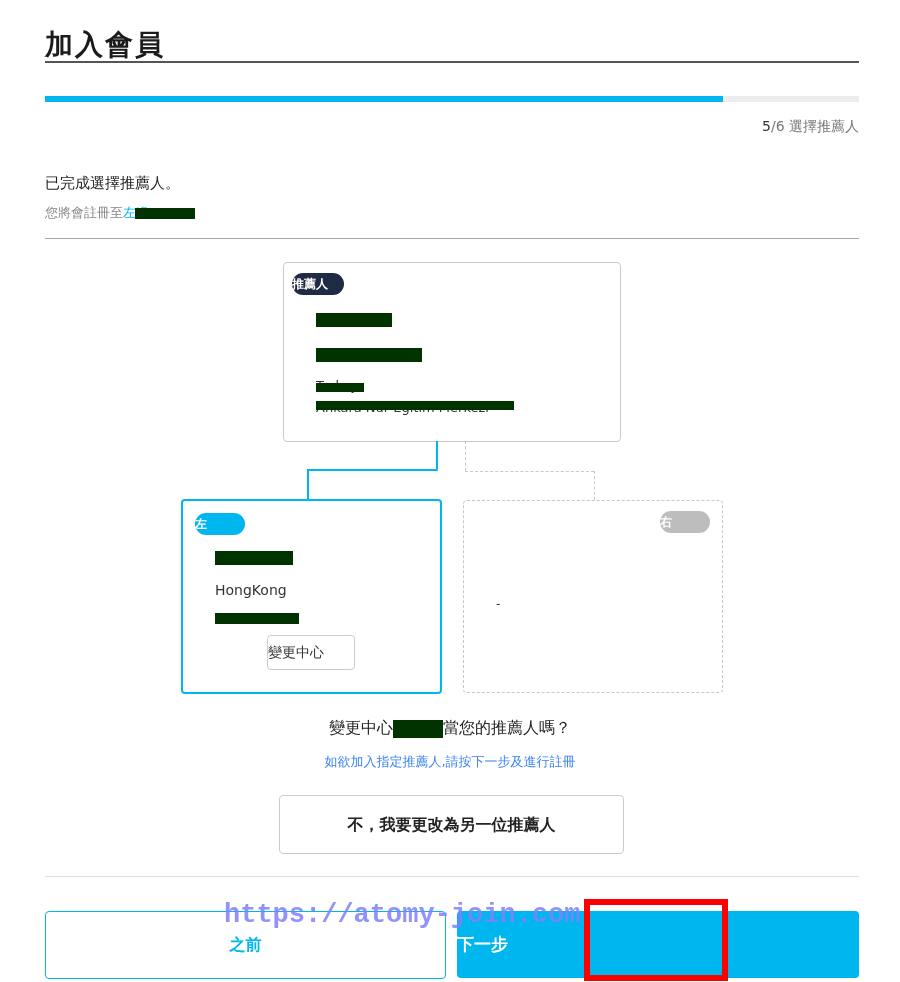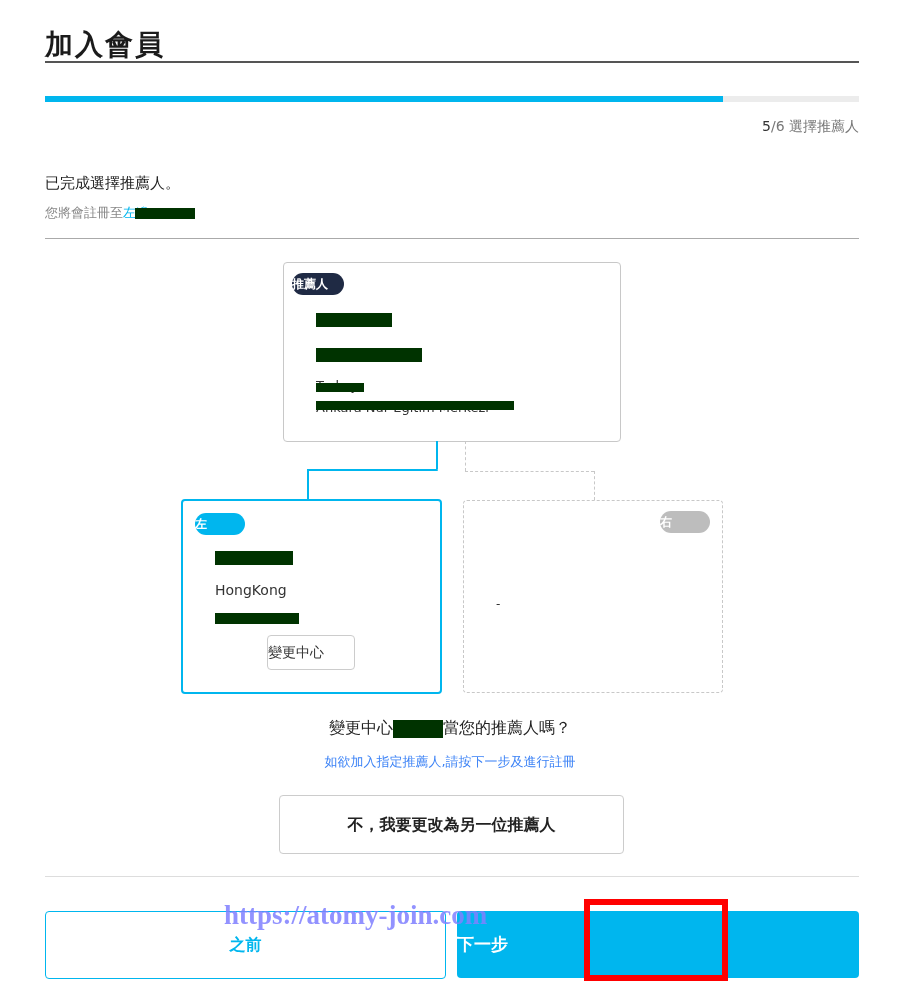--- a/index.html
+++ b/index.html
@@ -43,21 +43,21 @@
   .alt-btn { left:279px; top:795px; width:343px; height:57px; border:1px solid #ccc; border-radius:4px; background:#fff;
              font-size:16px; font-weight:bold; color:#222; line-height:57px; text-align:center; cursor:pointer; }
   .hr-bottom { left:45px; top:876px; width:814px; height:1px; background:#ddd; }
 
   .prev-btn { left:45px; top:911px; width:399px; height:66px; border:1px solid #00b6ee; border-radius:4px; background:#fff;
               color:#00b6ee; font-size:16px; font-weight:bold; text-align:center; line-height:66px; cursor:pointer; }
   .next-btn { left:457px; top:911px; width:402px; height:67px; border-radius:4px; background:#00b6ee; color:#fff;
               font-size:17px; font-weight:bold; text-align:left; line-height:67px; cursor:pointer; }
   .highlight-box { left:584px; top:899px; width:132px; height:70px; border:6px solid #ff0000; pointer-events:none; }
   .watermark { left:224px; top:900px; font-size:27px; font-weight:bold; color:#8080ff; opacity:0.85;
-               font-family:Liberation Serif, serif; pointer-events:none; }
+               font-family:Liberation Mono, monospace; pointer-events:none; }
 </style>
 </head>
 <body>
 
 <div class="abs title">加入會員</div>
 <div class="abs hr-dark"></div>
 
 <div class="abs progress">
   <div class="progress-fill" style="width:83.3%"></div>
 </div>

